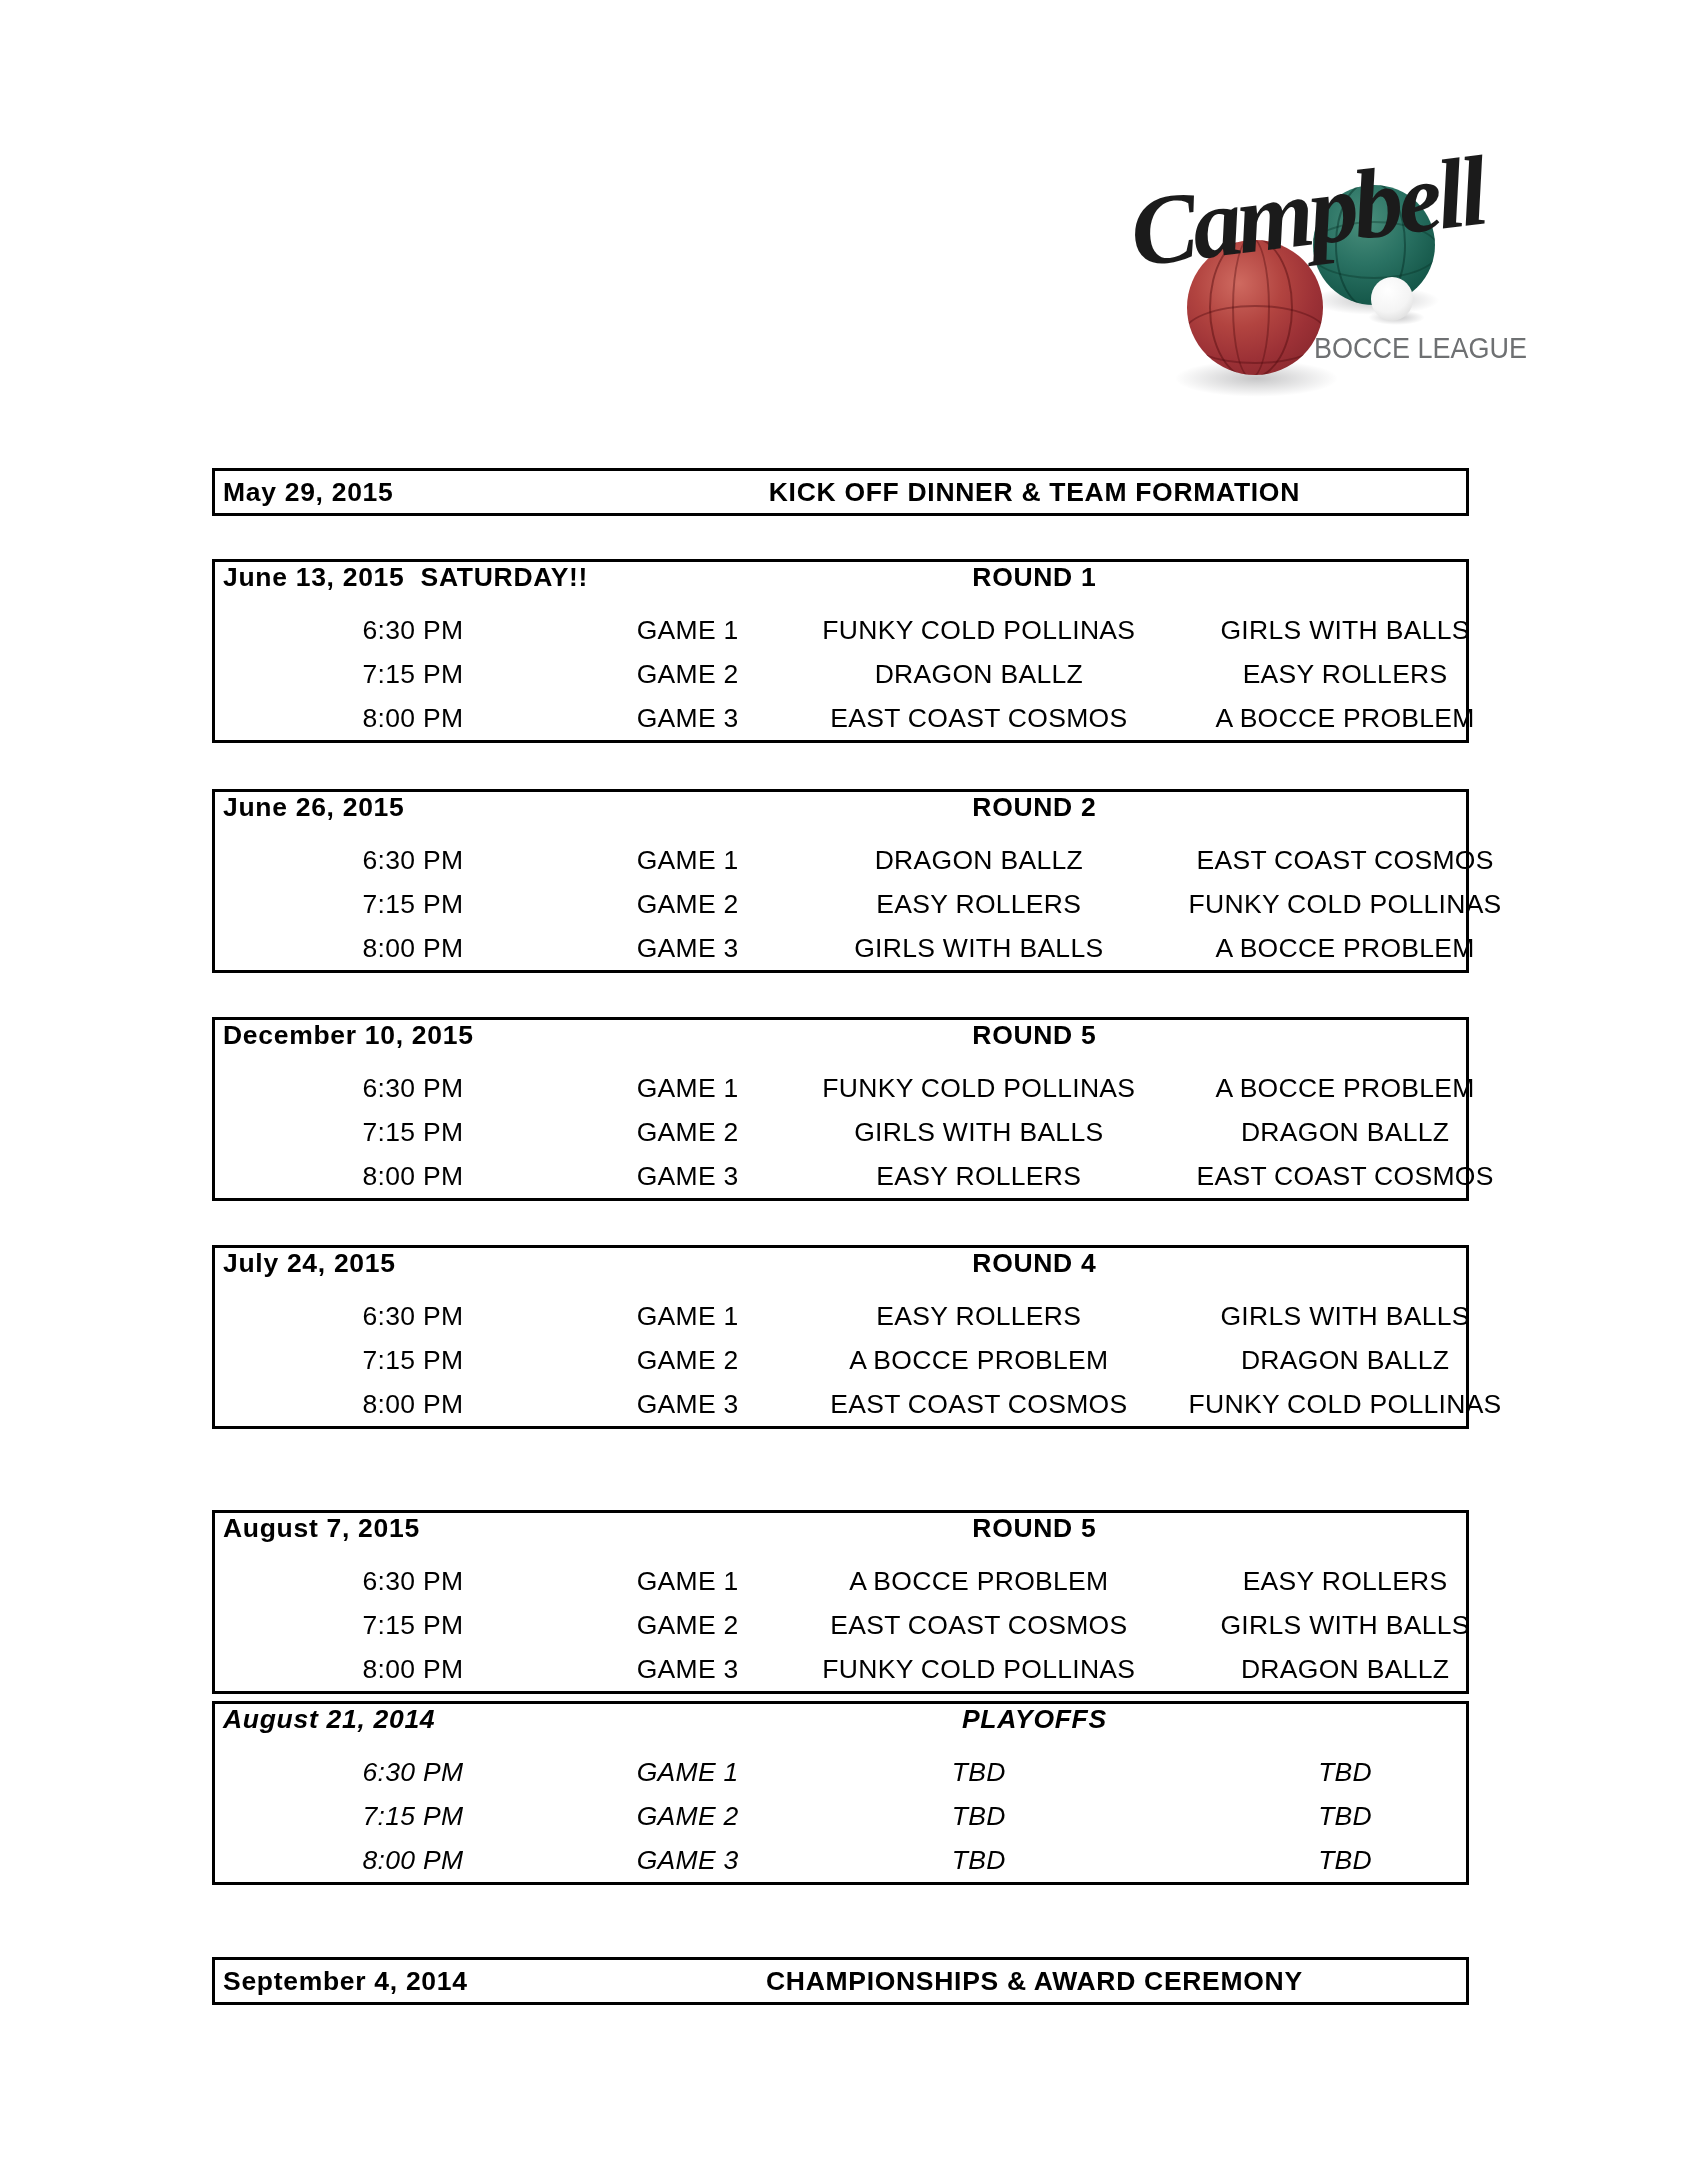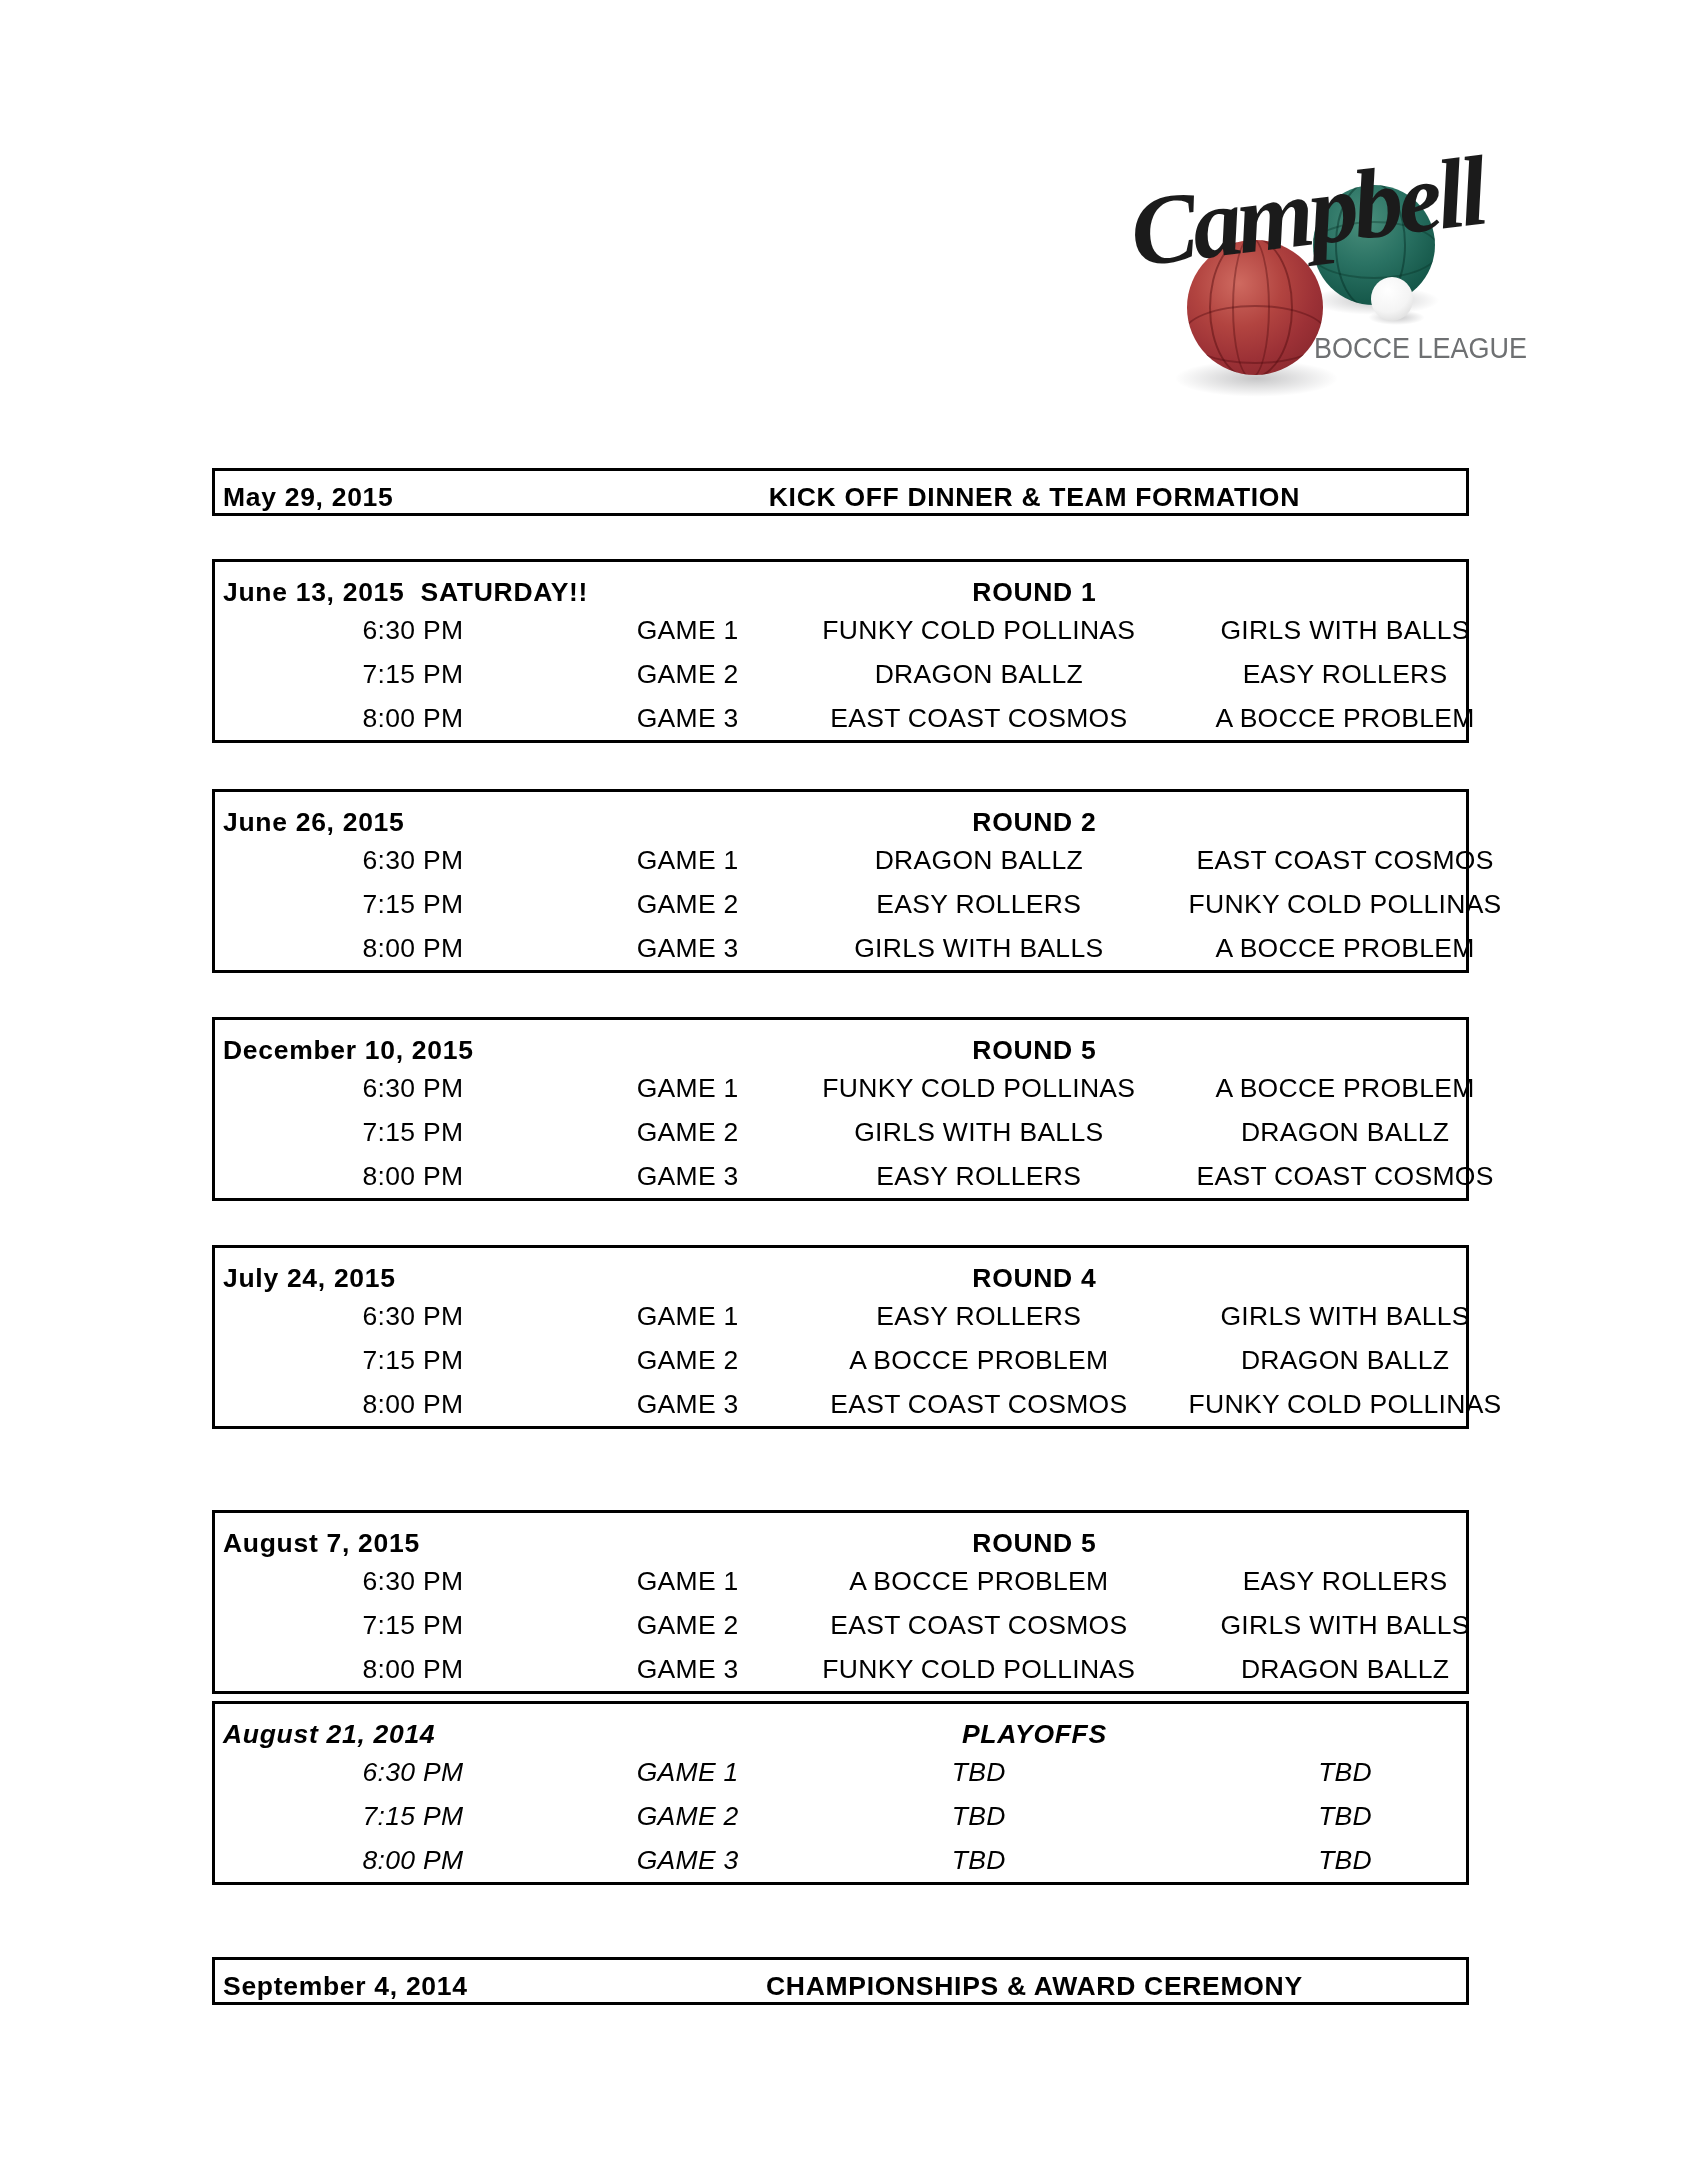--- a/index.html
+++ b/index.html
@@ -42,28 +42,28 @@
     font-size: 99px; line-height: 1.1; letter-spacing: -4.6px; color: #1b1b1b;
     transform: rotate(-7deg); transform-origin: 50% 50%; white-space: nowrap; }
   .logo-subtitle { position: absolute; left: 196px; top: 225px; z-index: 6;
     font-size: 30px; letter-spacing: 0px; color: #6e7072; white-space: nowrap;
     transform: scaleX(0.9); transform-origin: left center; }
 
   
   .box { position: absolute; left: 212px; width: 1257px;
     border: 3.3px solid #000; box-sizing: border-box; background: #fff; }
 
-  .single { height: 48px; display: flex; align-items: flex-end; }
+  .single { height: 48px; display: flex; align-items: center; }
   .date-cell { width: 31%; padding-left: 8px; box-sizing: border-box;
     font-weight: bold; font-size: 26.5px; letter-spacing: 0.7px; white-space: pre; }
   .title-cell { width: 69%; text-align: center;
     font-weight: bold; font-size: 26.5px; letter-spacing: 0.7px; white-space: pre; }
 
   .roundbox { height: 184px; }
-  .round-head { height: 46px; display: flex; align-items: flex-end; }
+  .round-head { height: 46px; display: flex; align-items: flex-start; }
   .game-row { height: 44px; display: grid; grid-template-columns: 29% 15% 29% 27%;
     align-items: center; text-align: center; font-size: 26.5px; letter-spacing: 0.3px; gap: 16px; }
   .game-row .time { padding-left: 33px; }
 
   .t-kickoff      { top: 468px; }
   .t-round1       { top: 559px; }
   .t-round2       { top: 789px; }
   .t-round3       { top: 1017px; }
   .t-round4       { top: 1245px; }
   .t-round5       { top: 1473px; margin-top: 37px; }

